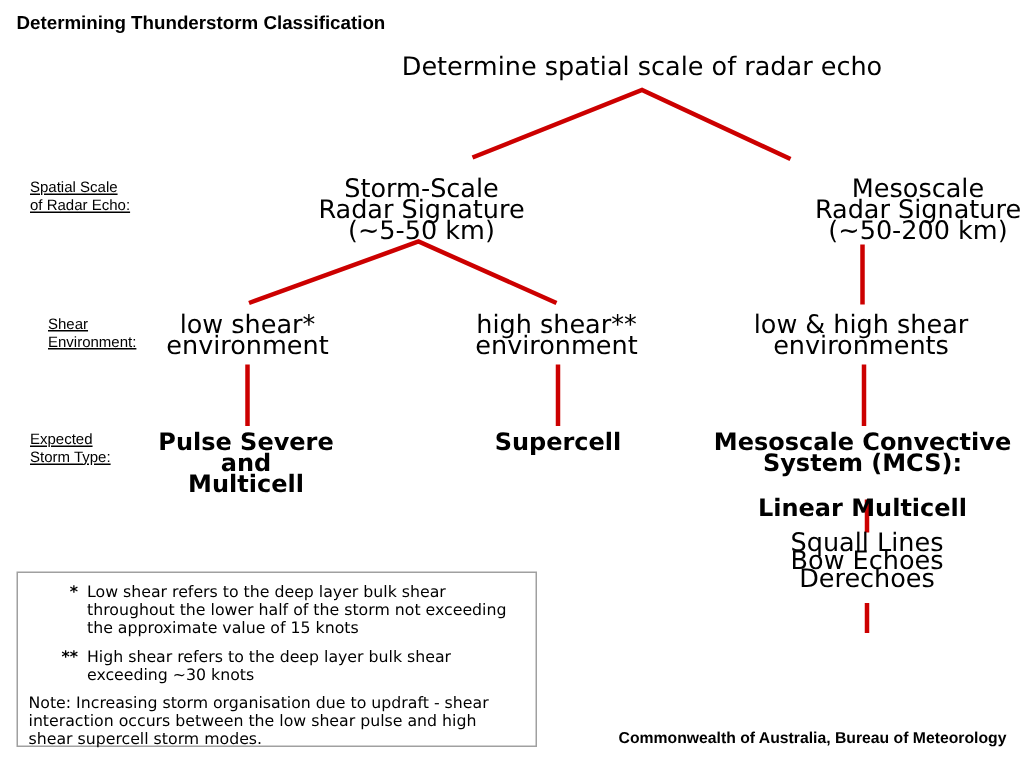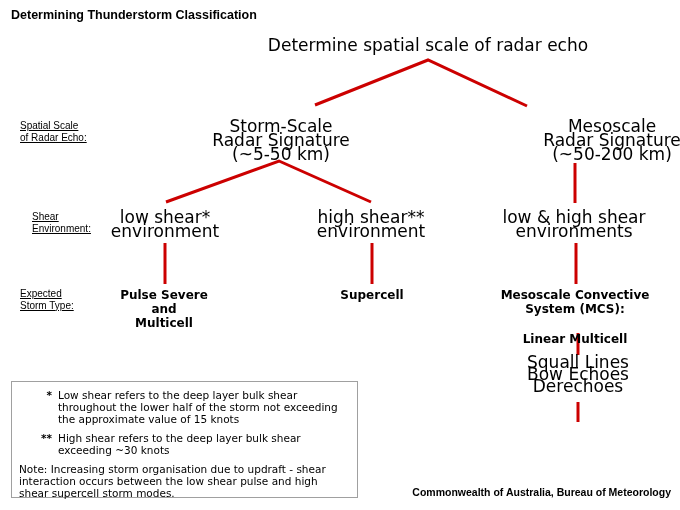--- a/index.html
+++ b/index.html
@@ -9,21 +9,21 @@
   }
   .title{
     position:absolute;left:11px;top:8px;
     font-family:"Liberation Sans",sans-serif;font-weight:bold;font-size:12.5px;
   }
   .connectors{position:absolute;left:0;top:0;width:680px;height:510px;}
   .node{
     position:absolute;transform:translateX(-50%);text-align:center;
     font-size:17px;line-height:14px;white-space:nowrap;
   }
-  .node.bold{font-weight:bold;font-size:12px;}
+  .node.bold{font-weight:bold;font-size:16px;}
   .node.tight{line-height:12px;}
   .node.tight2{line-height:12.5px;}
   .gap-top{margin-top:16px;}
   .rowlabel{
     position:absolute;font-family:"Liberation Sans",sans-serif;
     font-size:10px;line-height:11.5px;white-space:nowrap;text-decoration:underline;
   }
   .fnbox{
     position:absolute;left:11px;top:381px;width:347px;height:117px;
     border:1px solid #a0a0a0;box-sizing:border-box;

